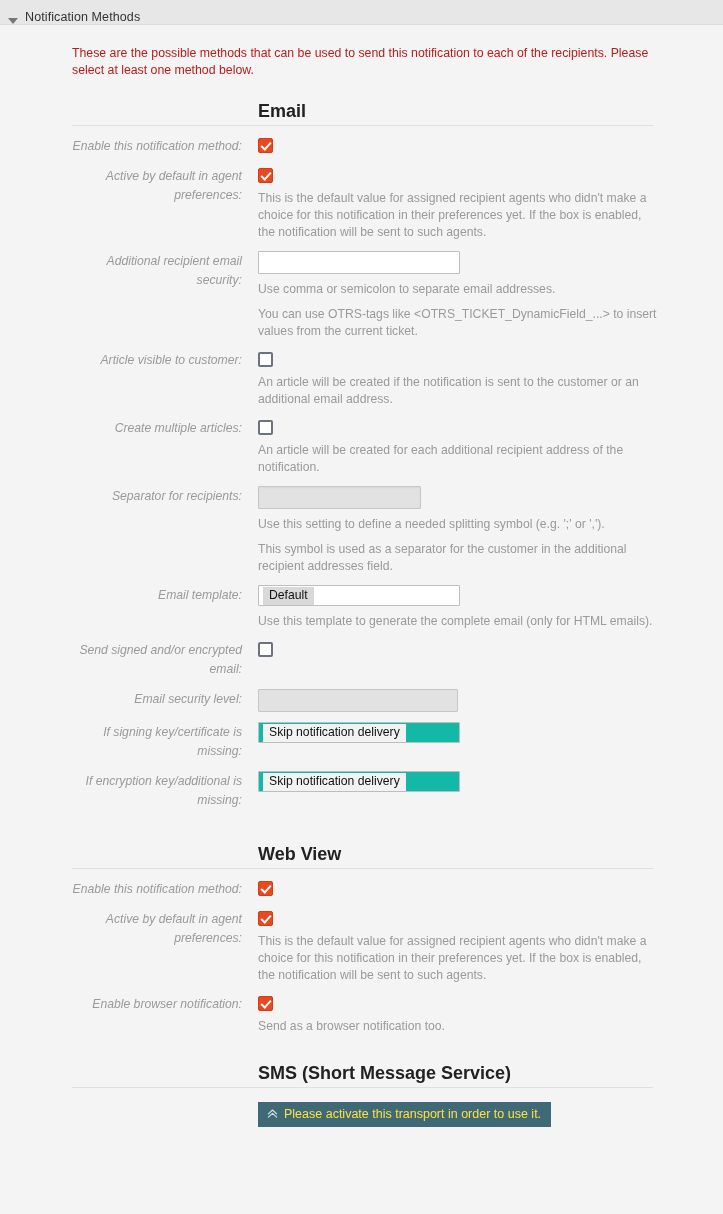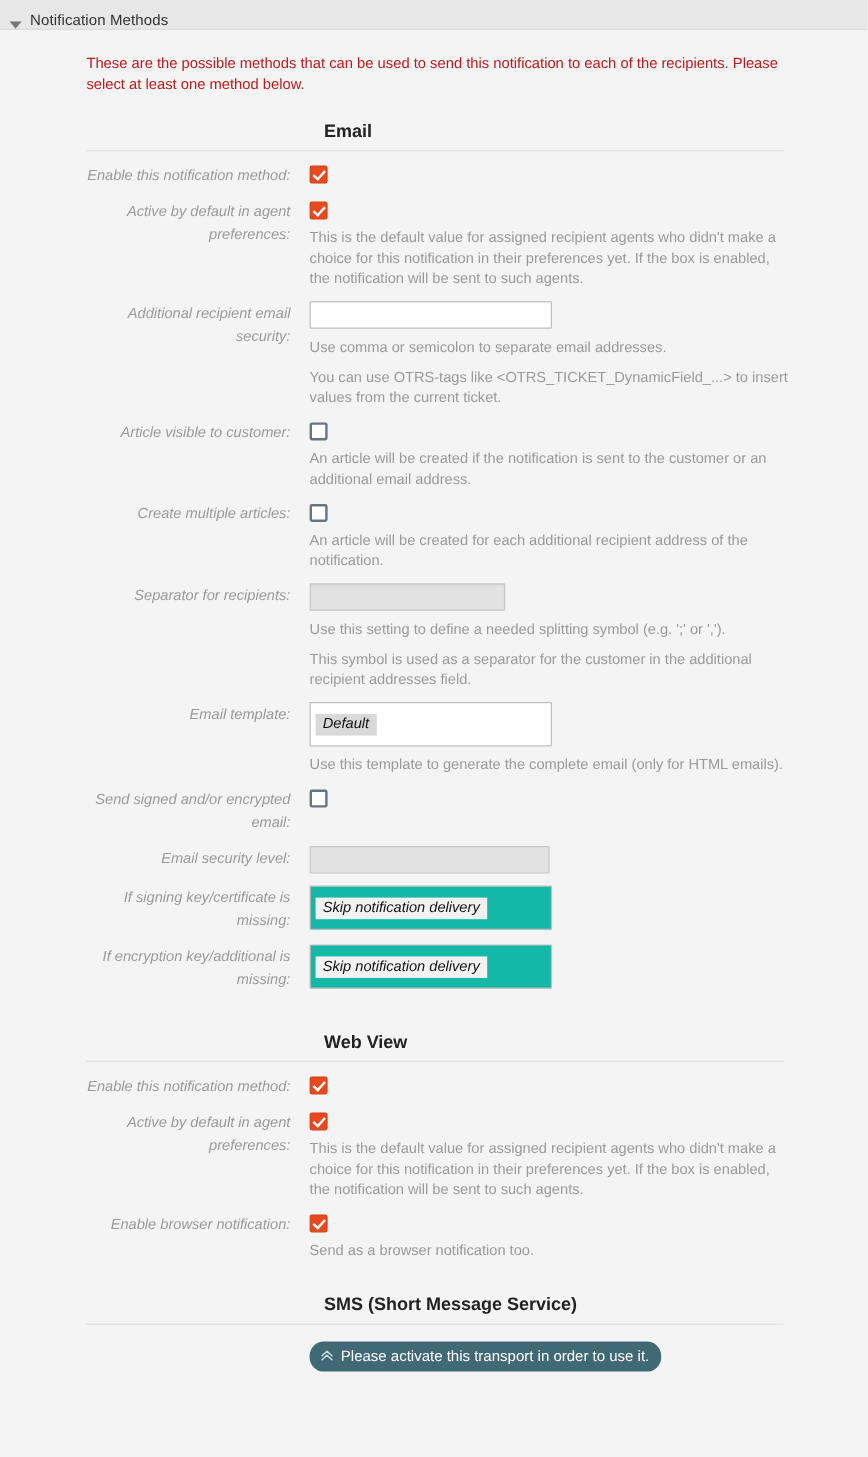--- a/index.html
+++ b/index.html
@@ -54,24 +54,24 @@
   }
 
   
   .section-head {
     margin-top: 22px;
     position: relative;
     height: 24px;
   }
   .section-head .sec-title {
     position: absolute;
-    left: 270px;
+    left: 258px;
     top: 0;
     font-weight: bold;
-    font-size: 15px;
+    font-size: 18px;
     color: #222;
   }
   .section-rule {
     margin: 0 0 0 72px;
     width: 581px;
     height: 1px;
     background: #e0e0e0;
   }
 
   
@@ -156,30 +156,29 @@
   }
   input.txt.sec {
     width: 200px;
     background: #e2e2e2;
     border-color: #c6c6c6;
   }
 
   
   .listbox {
     width: 202px;
-    height: 37px;
+    height: 21px;
     border: 1px solid #bfbfbf;
     background: #fff;
     display: flex;
     align-items: center;
     padding: 0;
     overflow: hidden;
     border-radius: 1px;
     cursor: pointer;
-    font-style: italic;
   }
   .listbox.disabled {
     background: #14b8a6;
     border-color: #bdbdbd;
   }
   .listbox .opt {
     display: inline-block;
     padding: 1px 6px 2px 6px;
     font-size: 12.2px;
     color: #111;
@@ -189,24 +188,24 @@
   .listbox .opt.selected-grey { background: #d9d9d9; }
   .listbox.disabled .opt.selected-white { background: #f2f2f2; }
 
   
   .sms-wrap { margin-top: 14px; }
   .sms-banner {
     margin-left: 258px;
     display: inline-flex;
     align-items: center;
     background: #3f6a75;
-    color: #ffffff;
+    color: #fde047;
     font-size: 12.5px;
     padding: 5px 10px 6px 9px;
-    border-radius: 12px;
+    border-radius: 0;
     cursor: pointer;
     user-select: none;
   }
   .sms-banner .chev {
     margin-right: 6px;
     font-size: 12px;
     color: #cfe0e4;
     line-height: 1;
   }
 

